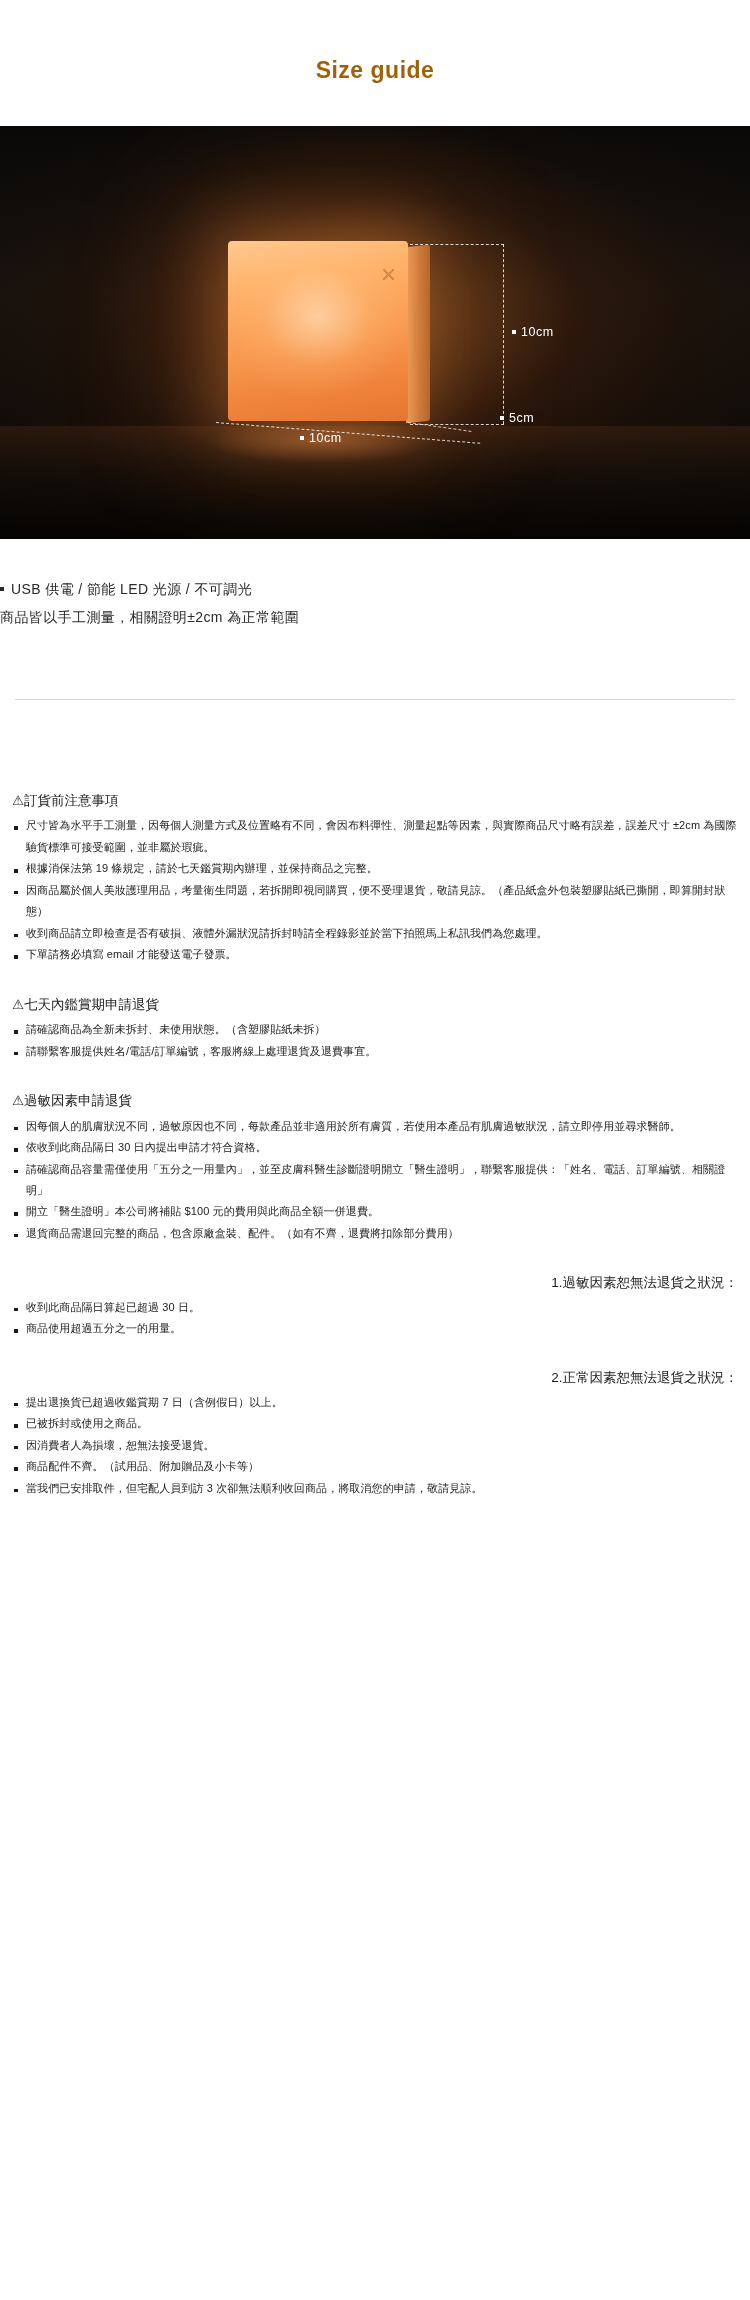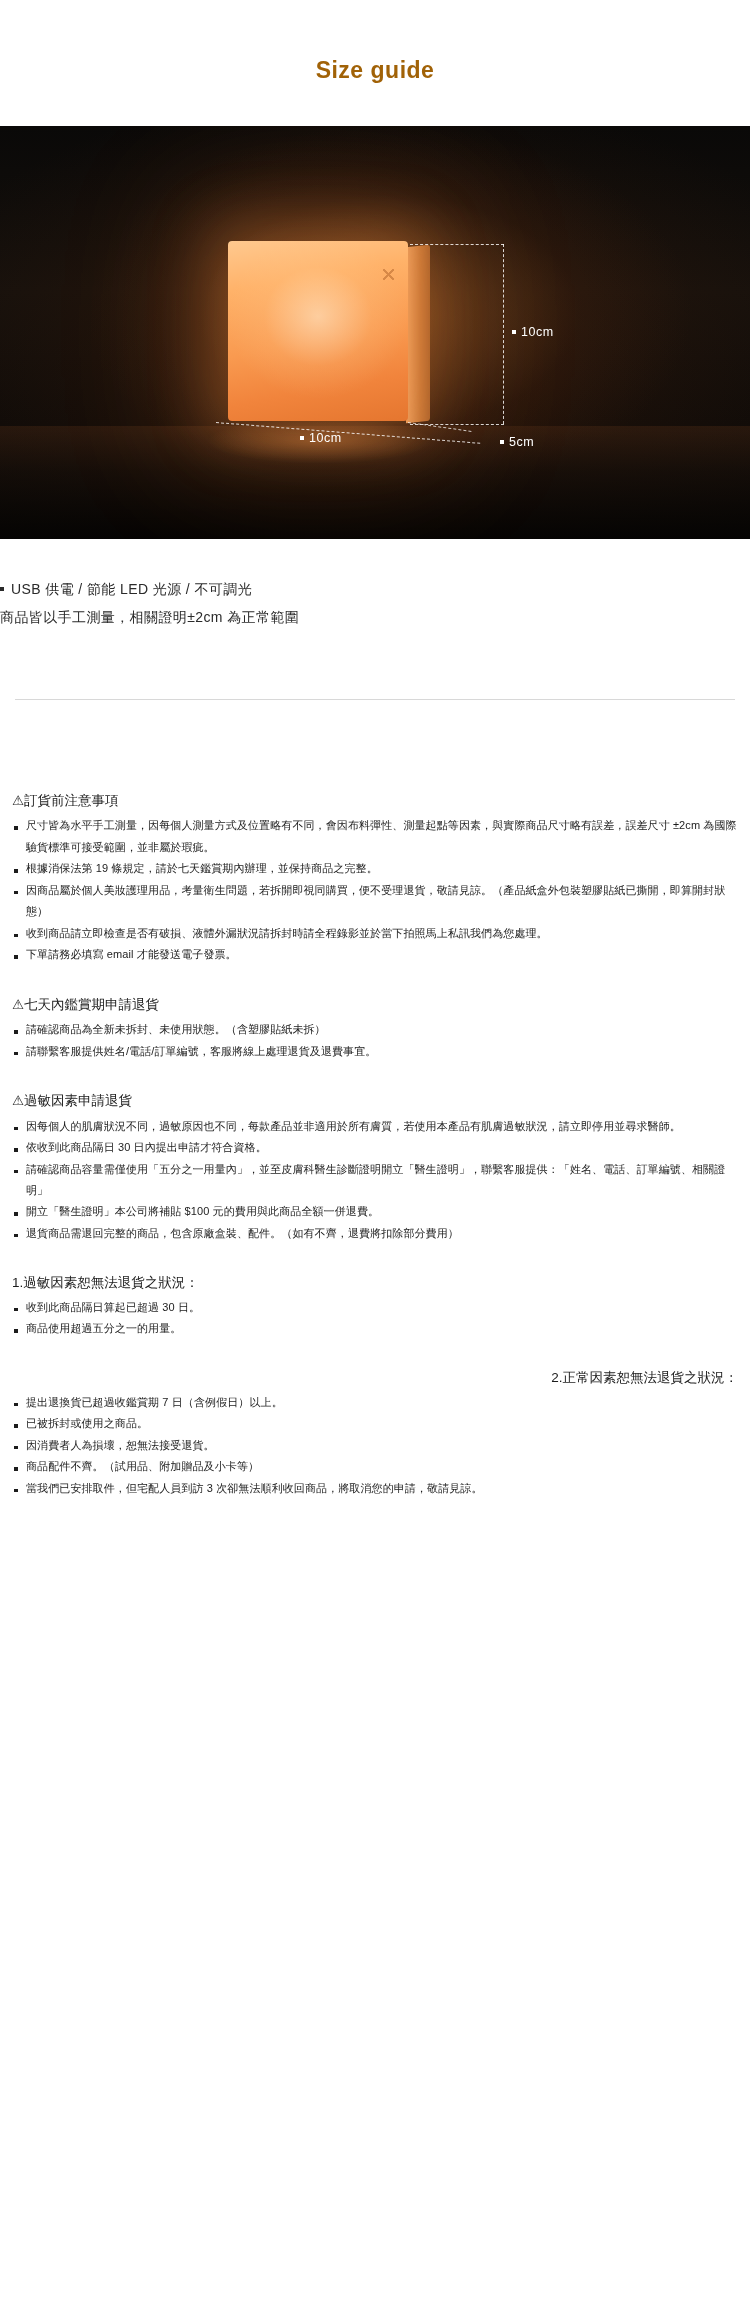--- a/index.html
+++ b/index.html
@@ -154,21 +154,21 @@
   }
   .dim-label .bullet {
     display: inline-block;
     width: 4px; height: 4px;
     background: #ffffff;
     vertical-align: middle;
     margin-right: 5px;
     margin-bottom: 2px;
   }
   .dim-h  { left: 512px; top: 199px; }
-  .dim-d  { left: 500px; top: 309px; }
+  .dim-d  { left: 500px; top: 285px; }
   .dim-w  { left: 300px; top: 305px; }
 
   
   .specs {
     padding-top: 36px;
     padding-bottom: 6px;
   }
   .spec-line {
     font-size: 14px;
     color: #2a2a2a;
@@ -230,20 +230,21 @@
     font-size: 13.5px;
     line-height: 1.95;
     color: #1c1c1c;
     margin-top: 8px;
     text-align: right;
   }
   .plain-line {
     font-size: 13.5px;
     line-height: 1.95;
     color: #1c1c1c;
+    text-align: right;
   }
 </style>
 </head>
 <body>
 
 <div class="page">
 
   <h1 class="title">Size guide</h1>
 
   <div class="hero">

